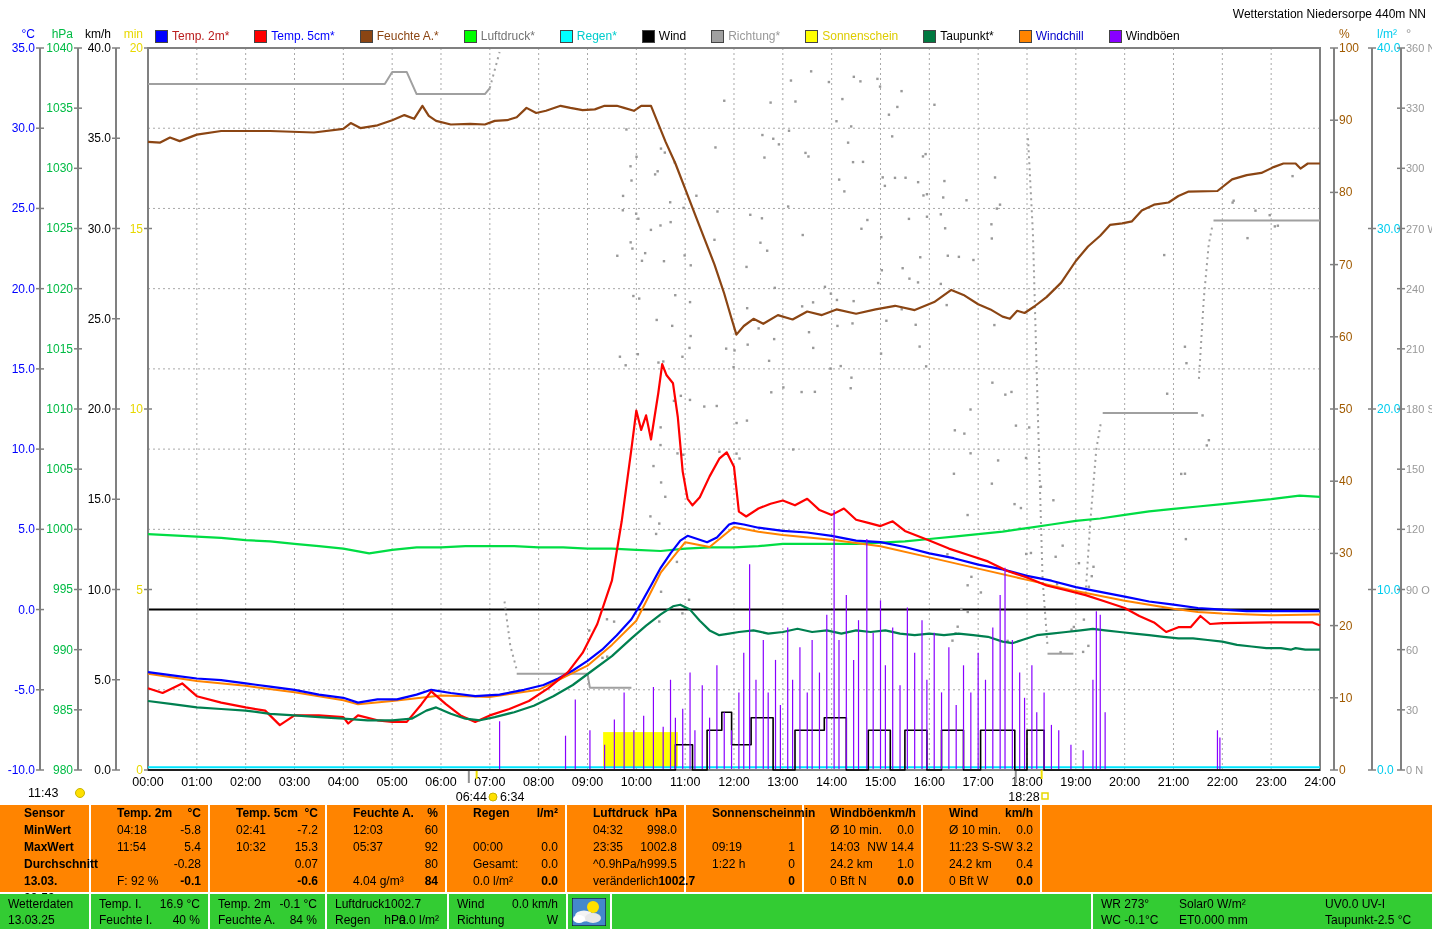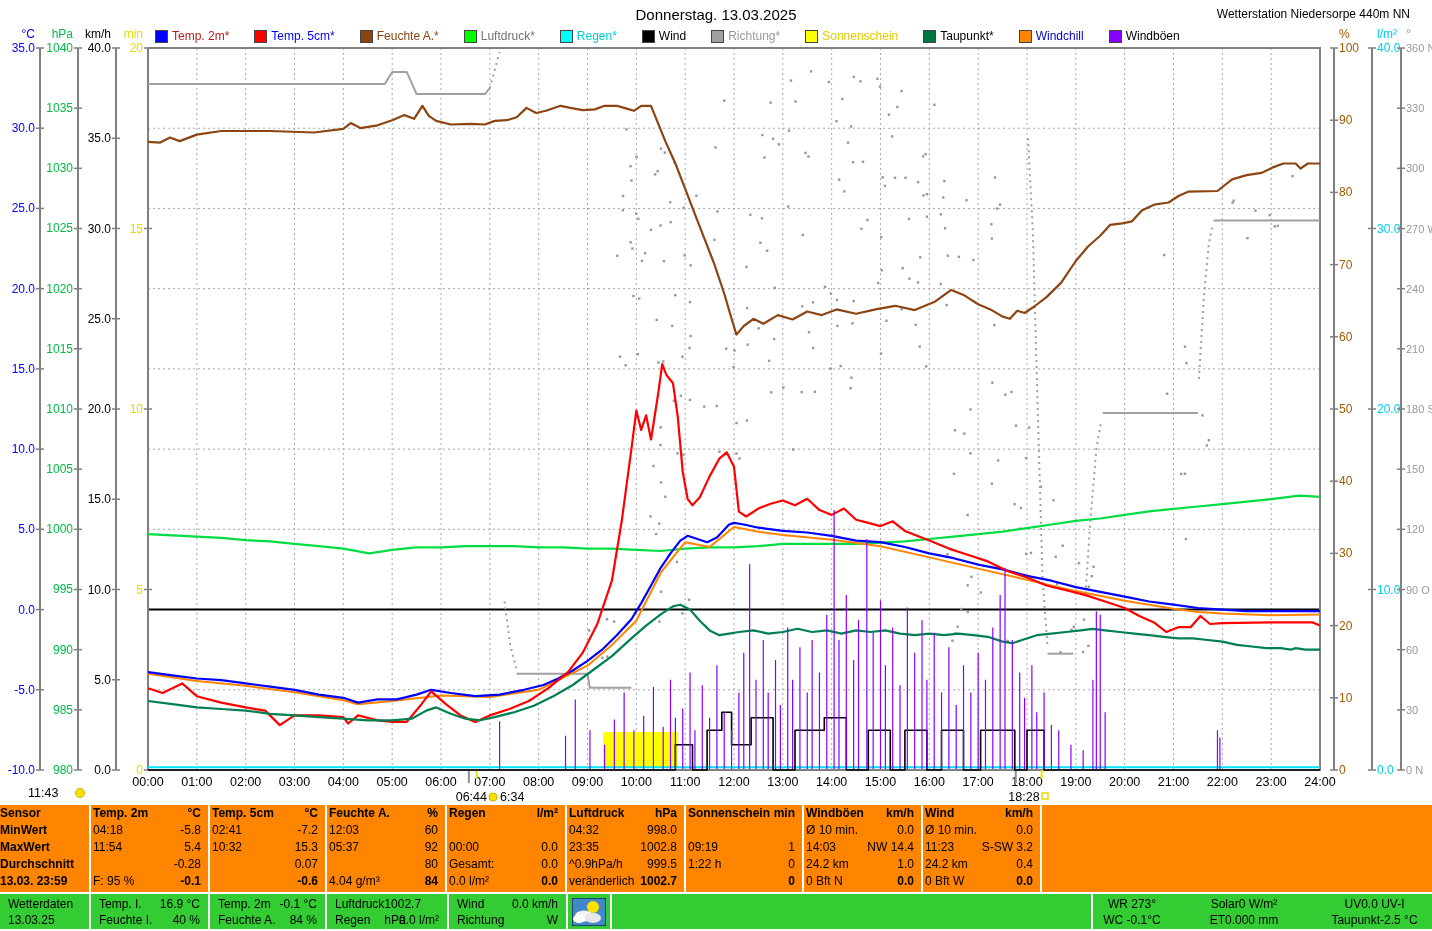--- a/index.html
+++ b/index.html
@@ -1,49 +1,48 @@
 <!DOCTYPE html>
 <html><head>
 <meta charset="utf-8">
 <style>
   html,body{margin:0;padding:0;background:#e0e0e0;}
   .screen{position:relative;width:1432px;height:931px;background:#ffffff;overflow:hidden;
           font-family:"Liberation Sans",sans-serif;color:#000;}
   .title{position:absolute;top:6px;left:0;width:100%;text-align:center;font-size:15px;}
-  .station{position:absolute;top:7px;right:22px;font-size:12px;}
+  .station{position:absolute;top:7px;right:6px;font-size:12px;}
   .legend{position:absolute;top:29px;left:155px;display:flex;gap:25px;align-items:center;font-size:12px;white-space:nowrap;}
   .legend .item{display:flex;align-items:center;gap:4px;}
   .legend .box{width:11px;height:11px;border:1px solid #444;display:inline-block;}
   #chart{position:absolute;top:0;left:0;}
   
   .sensor-table{position:absolute;top:805px;left:0;width:1432px;height:87px;background:#FF8400;
                 display:flex;font-size:12px;}
   .col{border-right:2px solid #fff;display:flex;flex-direction:column;}
-  .col .r{height:17px;line-height:17px;display:flex;justify-content:space-between;padding:0 7px 0 0;}
+  .col .r{height:17px;line-height:17px;display:flex;justify-content:space-between;padding:0 7px 0 16px;margin-left:8px;}
   .col .r .lv{padding-left:2px;}
   .col .r .rv{text-align:right;}
   .col .hd{font-weight:bold;}
   .col .last .rv{font-weight:bold;}
   .labelcol .r{font-weight:bold;}
   .fill{flex:1;}
   
   .status-bar{position:absolute;top:894px;left:0;width:1432px;height:35px;background:#33CC33;
               display:flex;font-size:12px;align-items:stretch;}
   .scell{border-right:2px solid #fff;display:flex;flex-direction:column;justify-content:center;}
   .scell .r{height:16px;line-height:16px;display:flex;justify-content:space-between;padding:0 8px;}
   .rblock{border-left:2px solid #fff;display:flex;}
   .rcol{display:flex;flex-direction:column;justify-content:center;}
-  .rcol .r{height:16px;line-height:16px;display:flex;justify-content:center;padding:0 8px;}
+  .rcol .r{height:16px;line-height:16px;display:flex;justify-content:flex-start;padding:0 8px;}
   .iconcell{display:flex;align-items:center;justify-content:center;border-right:2px solid #fff;}
 </style>
 </head>
 <body>
 
 <div class="screen">
-  <div class="title">Donnerstag. 13.03.2025</div>
   <div class="station">Wetterstation Niedersorpe 440m NN</div>
   <div class="legend" id="legend">
       <span class="item">
         <span class="box" style="background: rgb(0, 0, 255);"></span>
         <span style="color: #b91c1c;">Temp. 2m*</span>
       </span>
       <span class="item">
         <span class="box" style="background: rgb(255, 0, 0);"></span>
         <span style="color: rgb(0, 0, 255);">Temp. 5cm*</span>
       </span>
@@ -668,21 +667,21 @@
         </div>
         <div class="r">
           <span class="lv">11:54</span>
           <span class="rv">5.4</span>
         </div>
         <div class="r">
           <span class="lv"></span>
           <span class="rv">-0.28</span>
         </div>
         <div class="r last">
-          <span class="lv">F: 95 %</span>
+          <span class="lv">F: 92 %</span>
           <span class="rv">-0.1</span>
         </div>
       </div>
       <div class="col" style="width: 115px;">
         <div class="r hd">
           <span class="lv">Temp. 5cm</span>
           <span class="rv">°C</span>
         </div>
         <div class="r">
           <span class="lv">02:41</span>

